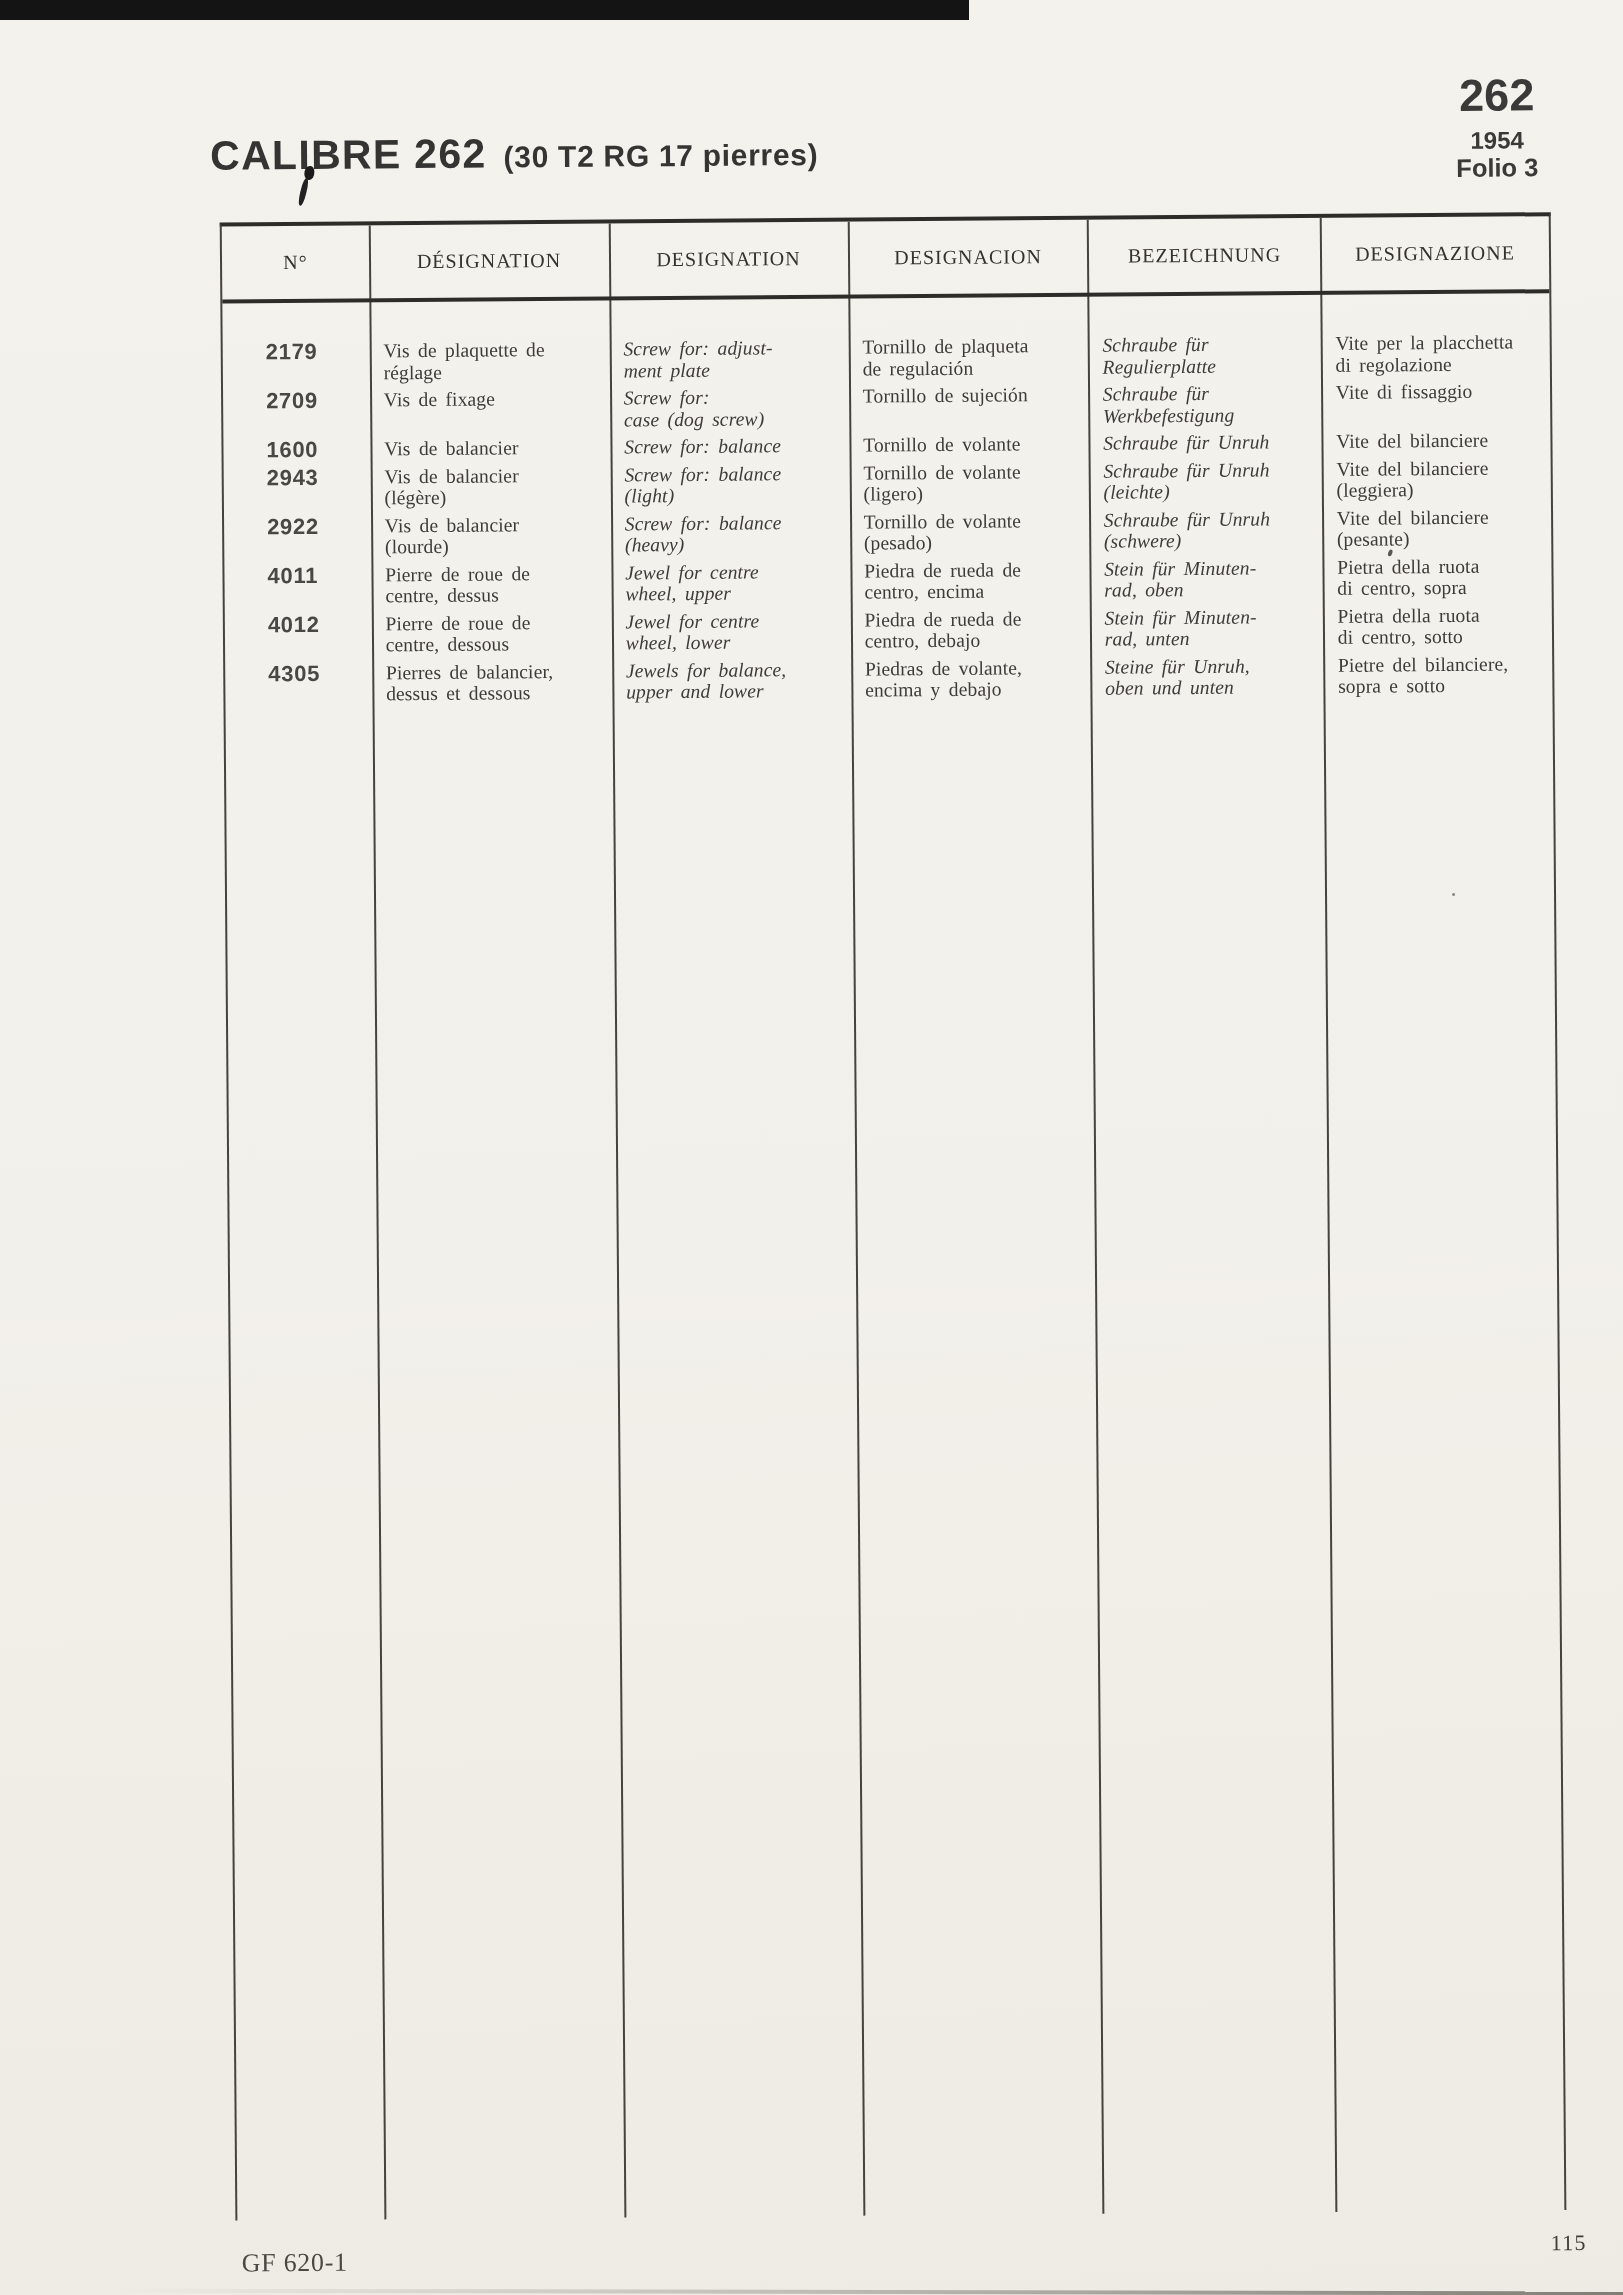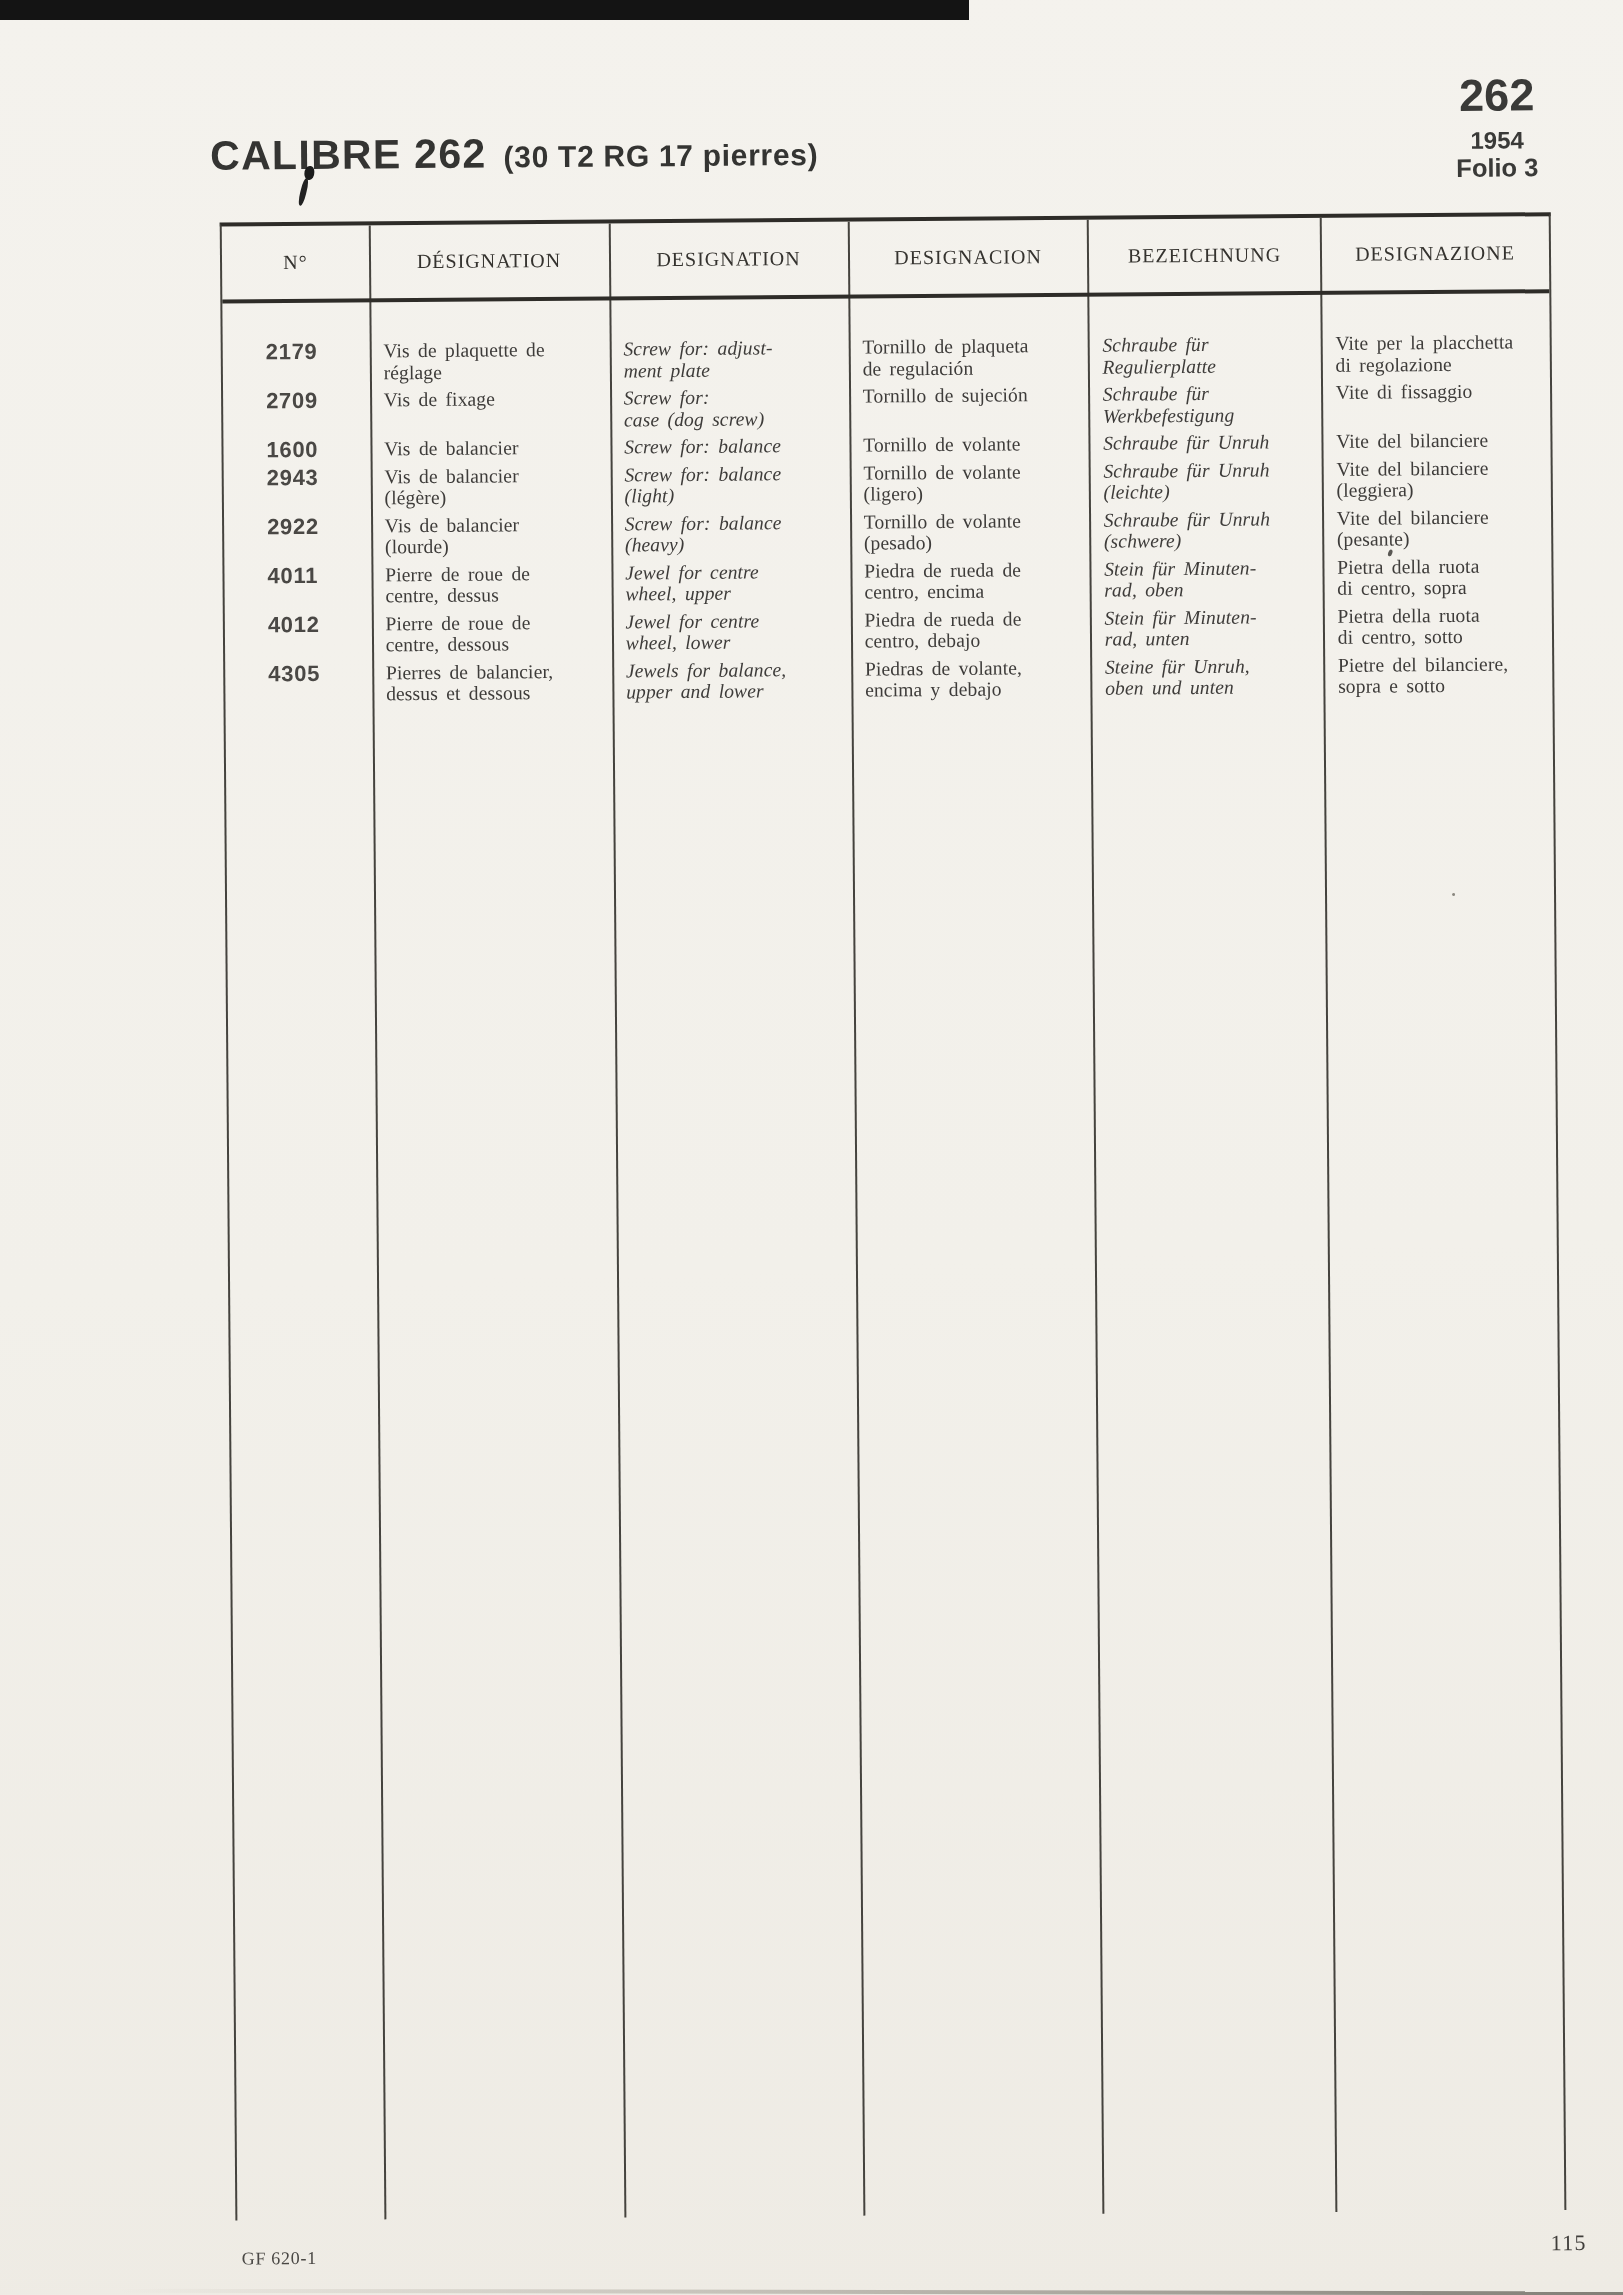--- a/index.html
+++ b/index.html
@@ -60,21 +60,21 @@
     padding-top:38px;
     font-size:19.6px;line-height:21.6px;
   }
   .cell{white-space:pre-line;padding-left:13.7px;word-spacing:3.3px;letter-spacing:0.1px;box-sizing:border-box;}
   .cell.no{
     font-family:"Liberation Sans", sans-serif;font-weight:bold;font-size:22px;
     color:#4a4845;padding-left:43px;letter-spacing:0.7px;
   }
   .cell.ital{font-style:italic;}
   
-  .footer-left{position:absolute;left:233px;top:2244px;font-size:18px;color:#4a4845;letter-spacing:0.7px;}
+  .footer-left{position:absolute;left:233px;top:2244px;font-size:26px;color:#4a4845;letter-spacing:0.7px;}
   .page-num{position:absolute;left:1542px;top:2236px;font-size:22px;color:#403e3b;letter-spacing:1.3px;}
   
   .bottom-shadow{
     position:absolute;left:118px;right:0;bottom:1.3px;height:3.9px;
     background:linear-gradient(90deg,rgba(120,114,102,0) 0%,rgba(110,104,92,0.35) 45%,rgba(70,66,58,0.65) 100%);
     transform:rotate(0.1deg);
   }
   .speck1{position:absolute;left:1393px;top:554px;width:3.9px;height:6.5px;background:#5a5854;border-radius:50%;transform:rotate(20deg);}
   .speck2{position:absolute;left:1454px;top:898px;width:3.3px;height:3.3px;background:#8a877f;border-radius:50%;}
 </style>

